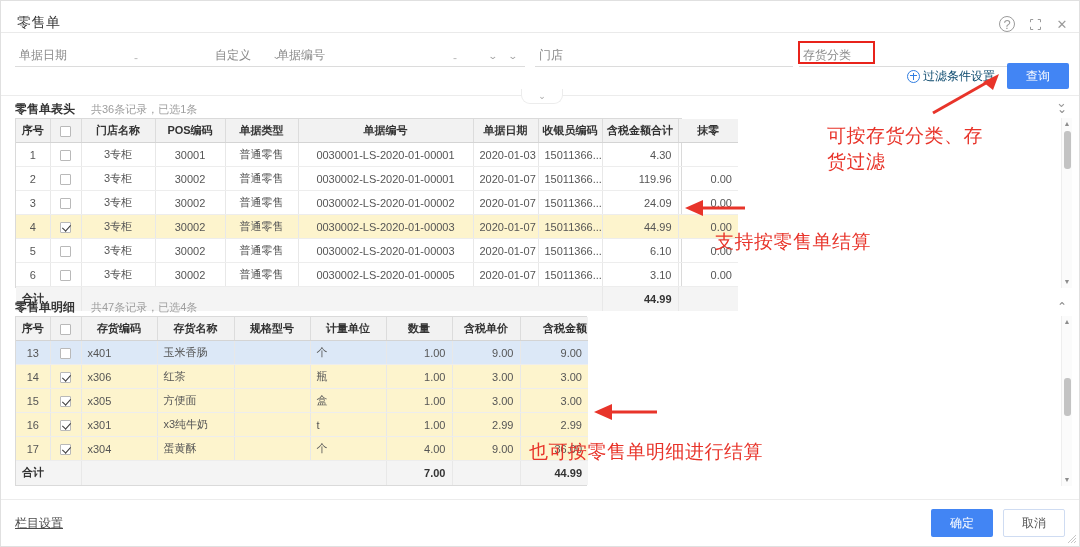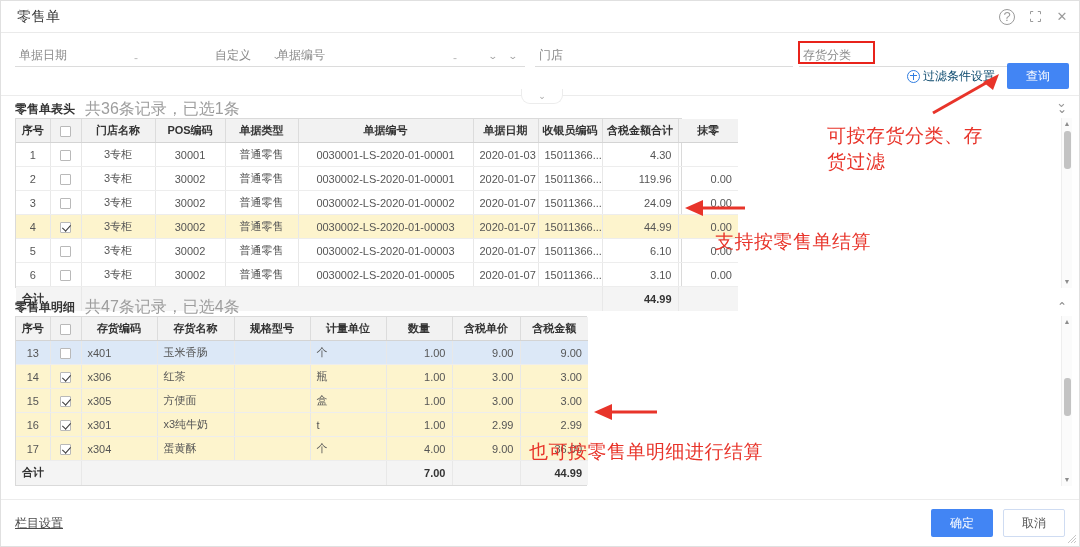--- a/index.html
+++ b/index.html
@@ -8,21 +8,21 @@
     background:#fff;
     font-family:"Liberation Sans","DejaVu Sans",sans-serif;
     font-size:12px;
     color:#333;
     overflow:hidden;
     position:relative;
   }
   .dialog{position:absolute;inset:0;background:#fff;border:1px solid #e0e0e0;box-sizing:border-box;}
 
   
-  .titlebar{height:31px;display:flex;align-items:center;padding:0 10px 0 16px;box-sizing:border-box;}
+  .titlebar{height:31px;display:flex;align-items:flex-end;padding:0 10px 0 16px;box-sizing:border-box;}
   .title-text{font-size:14px;color:#333;letter-spacing:.5px;}
   .win-ctrls{margin-left:auto;display:flex;align-items:center;gap:13px;color:#9b9b9b;}
   .win-ctrls span{font-size:13px;line-height:1;cursor:pointer;display:inline-flex;align-items:center;justify-content:center;width:14px;height:14px;}
   .icon-help{border:1px solid #9b9b9b;border-radius:50%;font-size:9px;}
   .icon-max{position:relative;}
   .icon-max svg{display:block;}
   .icon-close{font-size:15px;}
   .titlebar-sep{position:absolute;left:0;right:0;top:31px;height:1px;background:#eaeaea;}
 
   
@@ -46,21 +46,21 @@
 
   .bar-sep{position:absolute;left:0;right:0;top:94px;height:1px;background:#ececec;}
   .collapse-tab{position:absolute;left:540px;top:88px;width:40px;height:14px;margin-left:-20px;
     background:#fff;border:1px solid #ececec;border-top:none;border-radius:0 0 9px 9px;
     display:flex;align-items:center;justify-content:center;color:#a8a8a8;font-size:9px;cursor:pointer;}
   .big-chev{position:absolute;right:12px;top:94px;color:#9a9a9a;font-size:13px;cursor:pointer;}
 
   
   .sec-head{position:absolute;left:0;right:0;height:18px;display:flex;align-items:center;padding:0 12px 0 14px;box-sizing:border-box;}
   .sec-title{font-size:12px;font-weight:bold;color:#333;}
-  .sec-count{font-size:16px;color:#9d9d9d;margin-left:10px;}
+  .sec-count{font-size:11px;color:#9d9d9d;margin-left:16px;}
   .sec-chev{margin-left:auto;color:#8d8d8d;font-size:12px;cursor:pointer;}
 
   
   .grid{position:absolute;border:1px solid #dadada;box-sizing:border-box;background:#fff;}
   table{border-collapse:collapse;width:100%;table-layout:fixed;font-size:11px;}
   th{background:#f2f2f2;color:#333;font-weight:bold;height:21px;
      border-right:1px solid #dcdcdc;border-bottom:1px solid #d4d4d4;font-size:11px;}
   td{height:24px;border-right:1px solid #e8e8e8;border-bottom:1px solid #ededed;
      color:#555;padding:0 6px;box-sizing:border-box;overflow:hidden;white-space:nowrap;}
   tr.sel td{background:#fdf4cd;}
@@ -315,21 +315,21 @@
       <thead>
           <tr>
         <th class="c">序号</th>
         <th class="c"><span class="cb"></span></th>
         <th class="c">存货编码</th>
         <th class="c">存货名称</th>
         <th class="c">规格型号</th>
         <th class="c">计量单位</th>
         <th class="c">数量</th>
         <th class="c">含税单价</th>
-        <th class="c" style="border-right:none;">含税金额</th>
+        <th class="c" style="border-right:none;text-align:right;">含税金额</th>
       </tr>
         </thead>
       <tbody id="tb2-body">
           <tr class="cur">
             <td class="c">13</td>
             <td class="c"><span class="cb"></span></td>
             <td class="l">x401</td>
             <td class="l">玉米香肠</td>
             <td class="l"></td>
             <td class="l">个</td>

